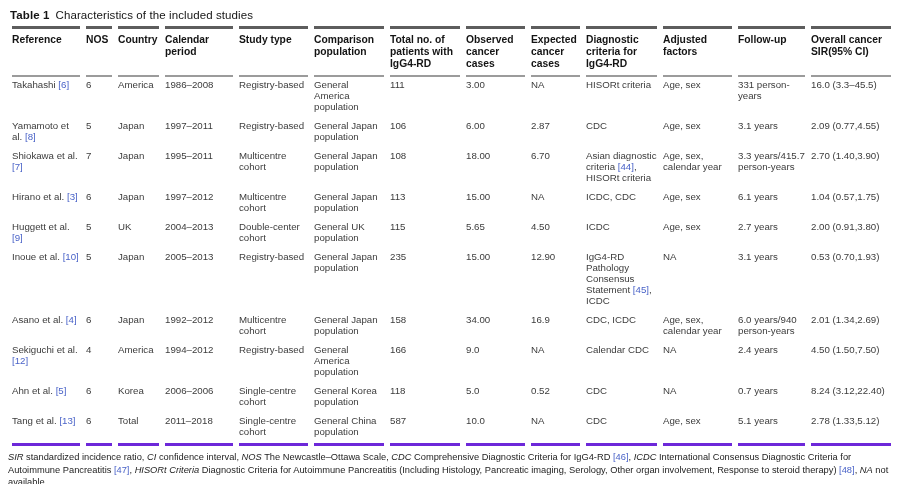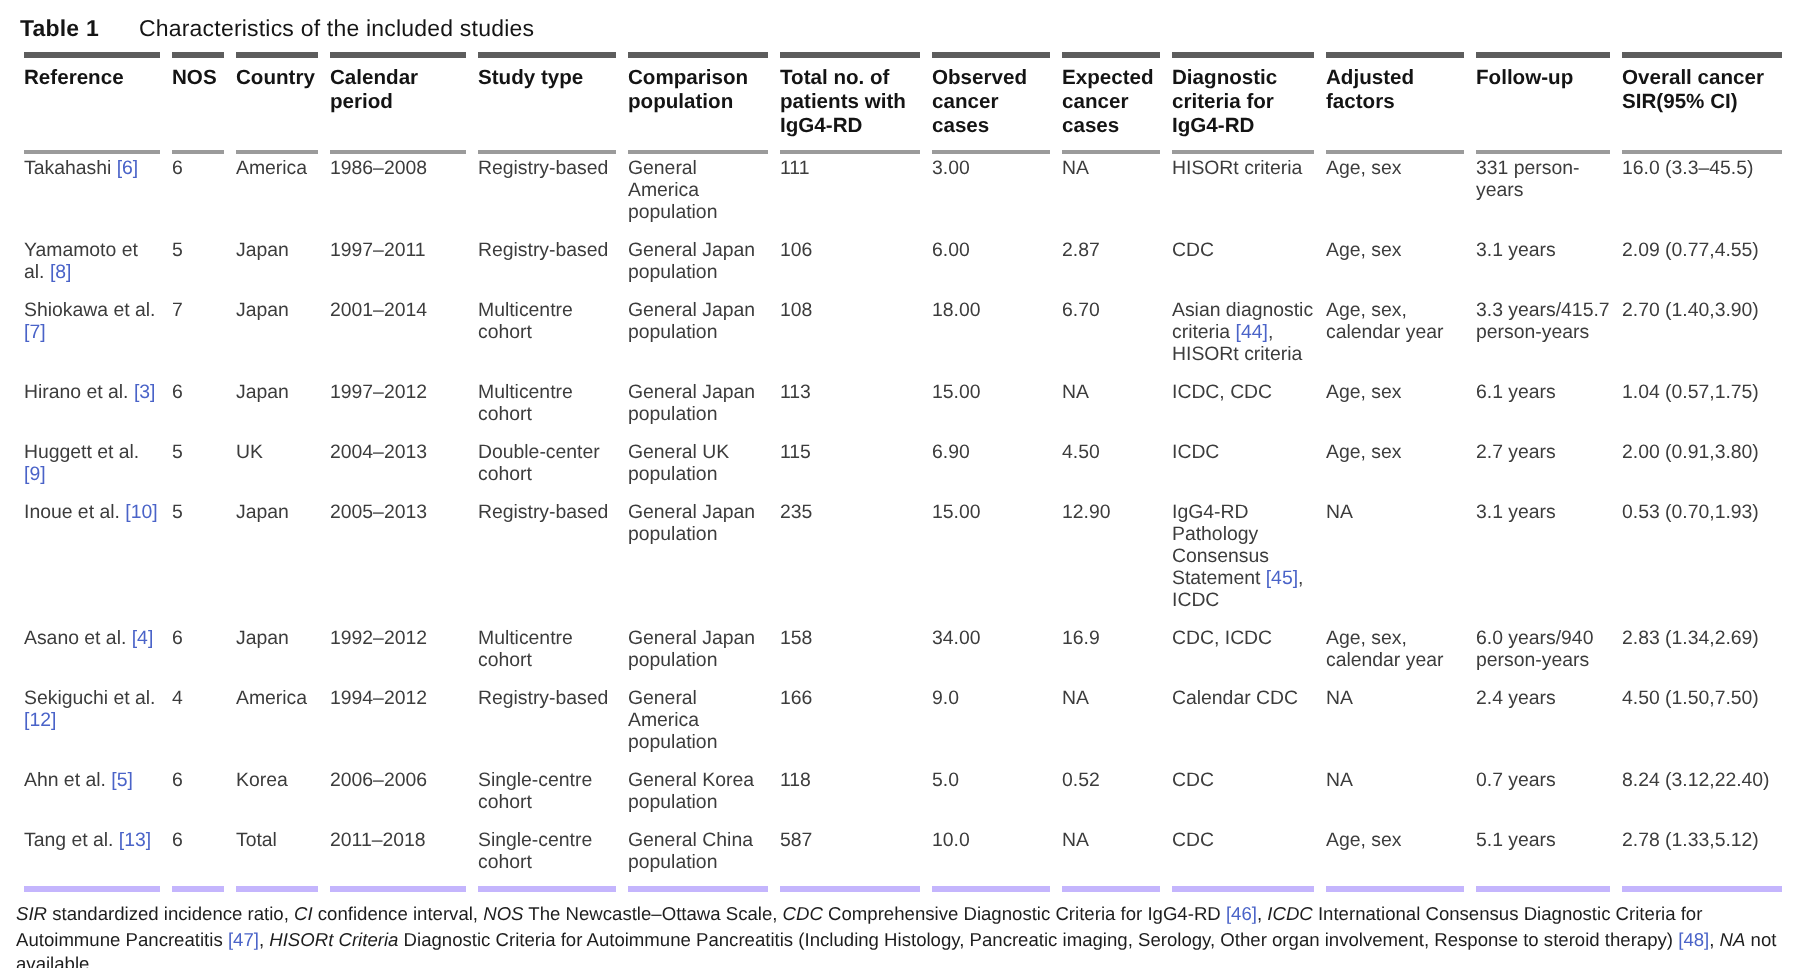--- a/index.html
+++ b/index.html
@@ -5,37 +5,37 @@
   html,body{margin:0;padding:0;background:#ffffff;}
   body{
     width:897px;height:484px;overflow:hidden;
     font-family:"Liberation Sans", sans-serif;
     -webkit-font-smoothing:antialiased;
   }
   .title{
     margin:9px 0 5px 10px;
     font-size:11.5px;color:#151515;letter-spacing:.1px;
   }
-  .title b{font-weight:bold;margin-right:20px;}
+  .title b{font-weight:bold;margin-right:6px;}
   table{
     border-collapse:separate;border-spacing:6px 0;
     table-layout:fixed;width:891px;margin-left:6px;
   }
   th{
     font-weight:bold;font-size:10.3px;line-height:12px;color:#141414;
     text-align:left;vertical-align:top;
     border-top:3px solid #5d5d5d;border-bottom:2px solid #9b9b9b;
     padding:5px 0 5px 0;
   }
   td{
     font-size:9.7px;line-height:11px;color:#3c3c3c;
     vertical-align:top;padding:2px 0 6px 0;
     word-wrap:break-word;
   }
-  tbody tr:last-child td{border-bottom:3px solid #c4b5fd;}
+  tbody tr:last-child td{border-bottom:3px solid #6d28d9;}
   .cite{color:var(--cite,#4a63c8);}
   .footnote{
     margin:5px 8px 0 8px;
     font-size:9.3px;line-height:12.5px;color:#1d1d1d;
   }
   .footnote i{font-style:italic;}
 </style>
 </head>
 <body>
 
@@ -102,21 +102,21 @@
         <td>2.87</td>
         <td>CDC</td>
         <td>Age, sex</td>
         <td>3.1 years</td>
         <td>2.09 (0.77,4.55)</td>
       </tr>
       <tr>
         <td>Shiokawa et al. <span class="cite">[7]</span></td>
         <td>7</td>
         <td>Japan</td>
-        <td>2001–2014</td>
+        <td>1995–2011</td>
         <td>Multicentre cohort</td>
         <td>General Japan population</td>
         <td>108</td>
         <td>18.00</td>
         <td>6.70</td>
         <td>Asian diagnostic criteria <span class="cite">[44]</span>, HISORt criteria</td>
         <td>Age, sex, calendar year</td>
         <td>3.3 years/415.7 person-years</td>
         <td>2.70 (1.40,3.90)</td>
       </tr>
@@ -136,21 +136,21 @@
         <td>1.04 (0.57,1.75)</td>
       </tr>
       <tr>
         <td>Huggett et al. <span class="cite">[9]</span></td>
         <td>5</td>
         <td>UK</td>
         <td>2004–2013</td>
         <td>Double-center cohort</td>
         <td>General UK population</td>
         <td>115</td>
-        <td>6.90</td>
+        <td>5.65</td>
         <td>4.50</td>
         <td>ICDC</td>
         <td>Age, sex</td>
         <td>2.7 years</td>
         <td>2.00 (0.91,3.80)</td>
       </tr>
       <tr>
         <td>Inoue et al. <span class="cite">[10]</span></td>
         <td>5</td>
         <td>Japan</td>
@@ -171,21 +171,21 @@
         <td>Japan</td>
         <td>1992–2012</td>
         <td>Multicentre cohort</td>
         <td>General Japan population</td>
         <td>158</td>
         <td>34.00</td>
         <td>16.9</td>
         <td>CDC, ICDC</td>
         <td>Age, sex, calendar year</td>
         <td>6.0 years/940 person-years</td>
-        <td>2.83 (1.34,2.69)</td>
+        <td>2.01 (1.34,2.69)</td>
       </tr>
       <tr>
         <td>Sekiguchi et al. <span class="cite">[12]</span></td>
         <td>4</td>
         <td>America</td>
         <td>1994–2012</td>
         <td>Registry-based</td>
         <td>General America population</td>
         <td>166</td>
         <td>9.0</td>

